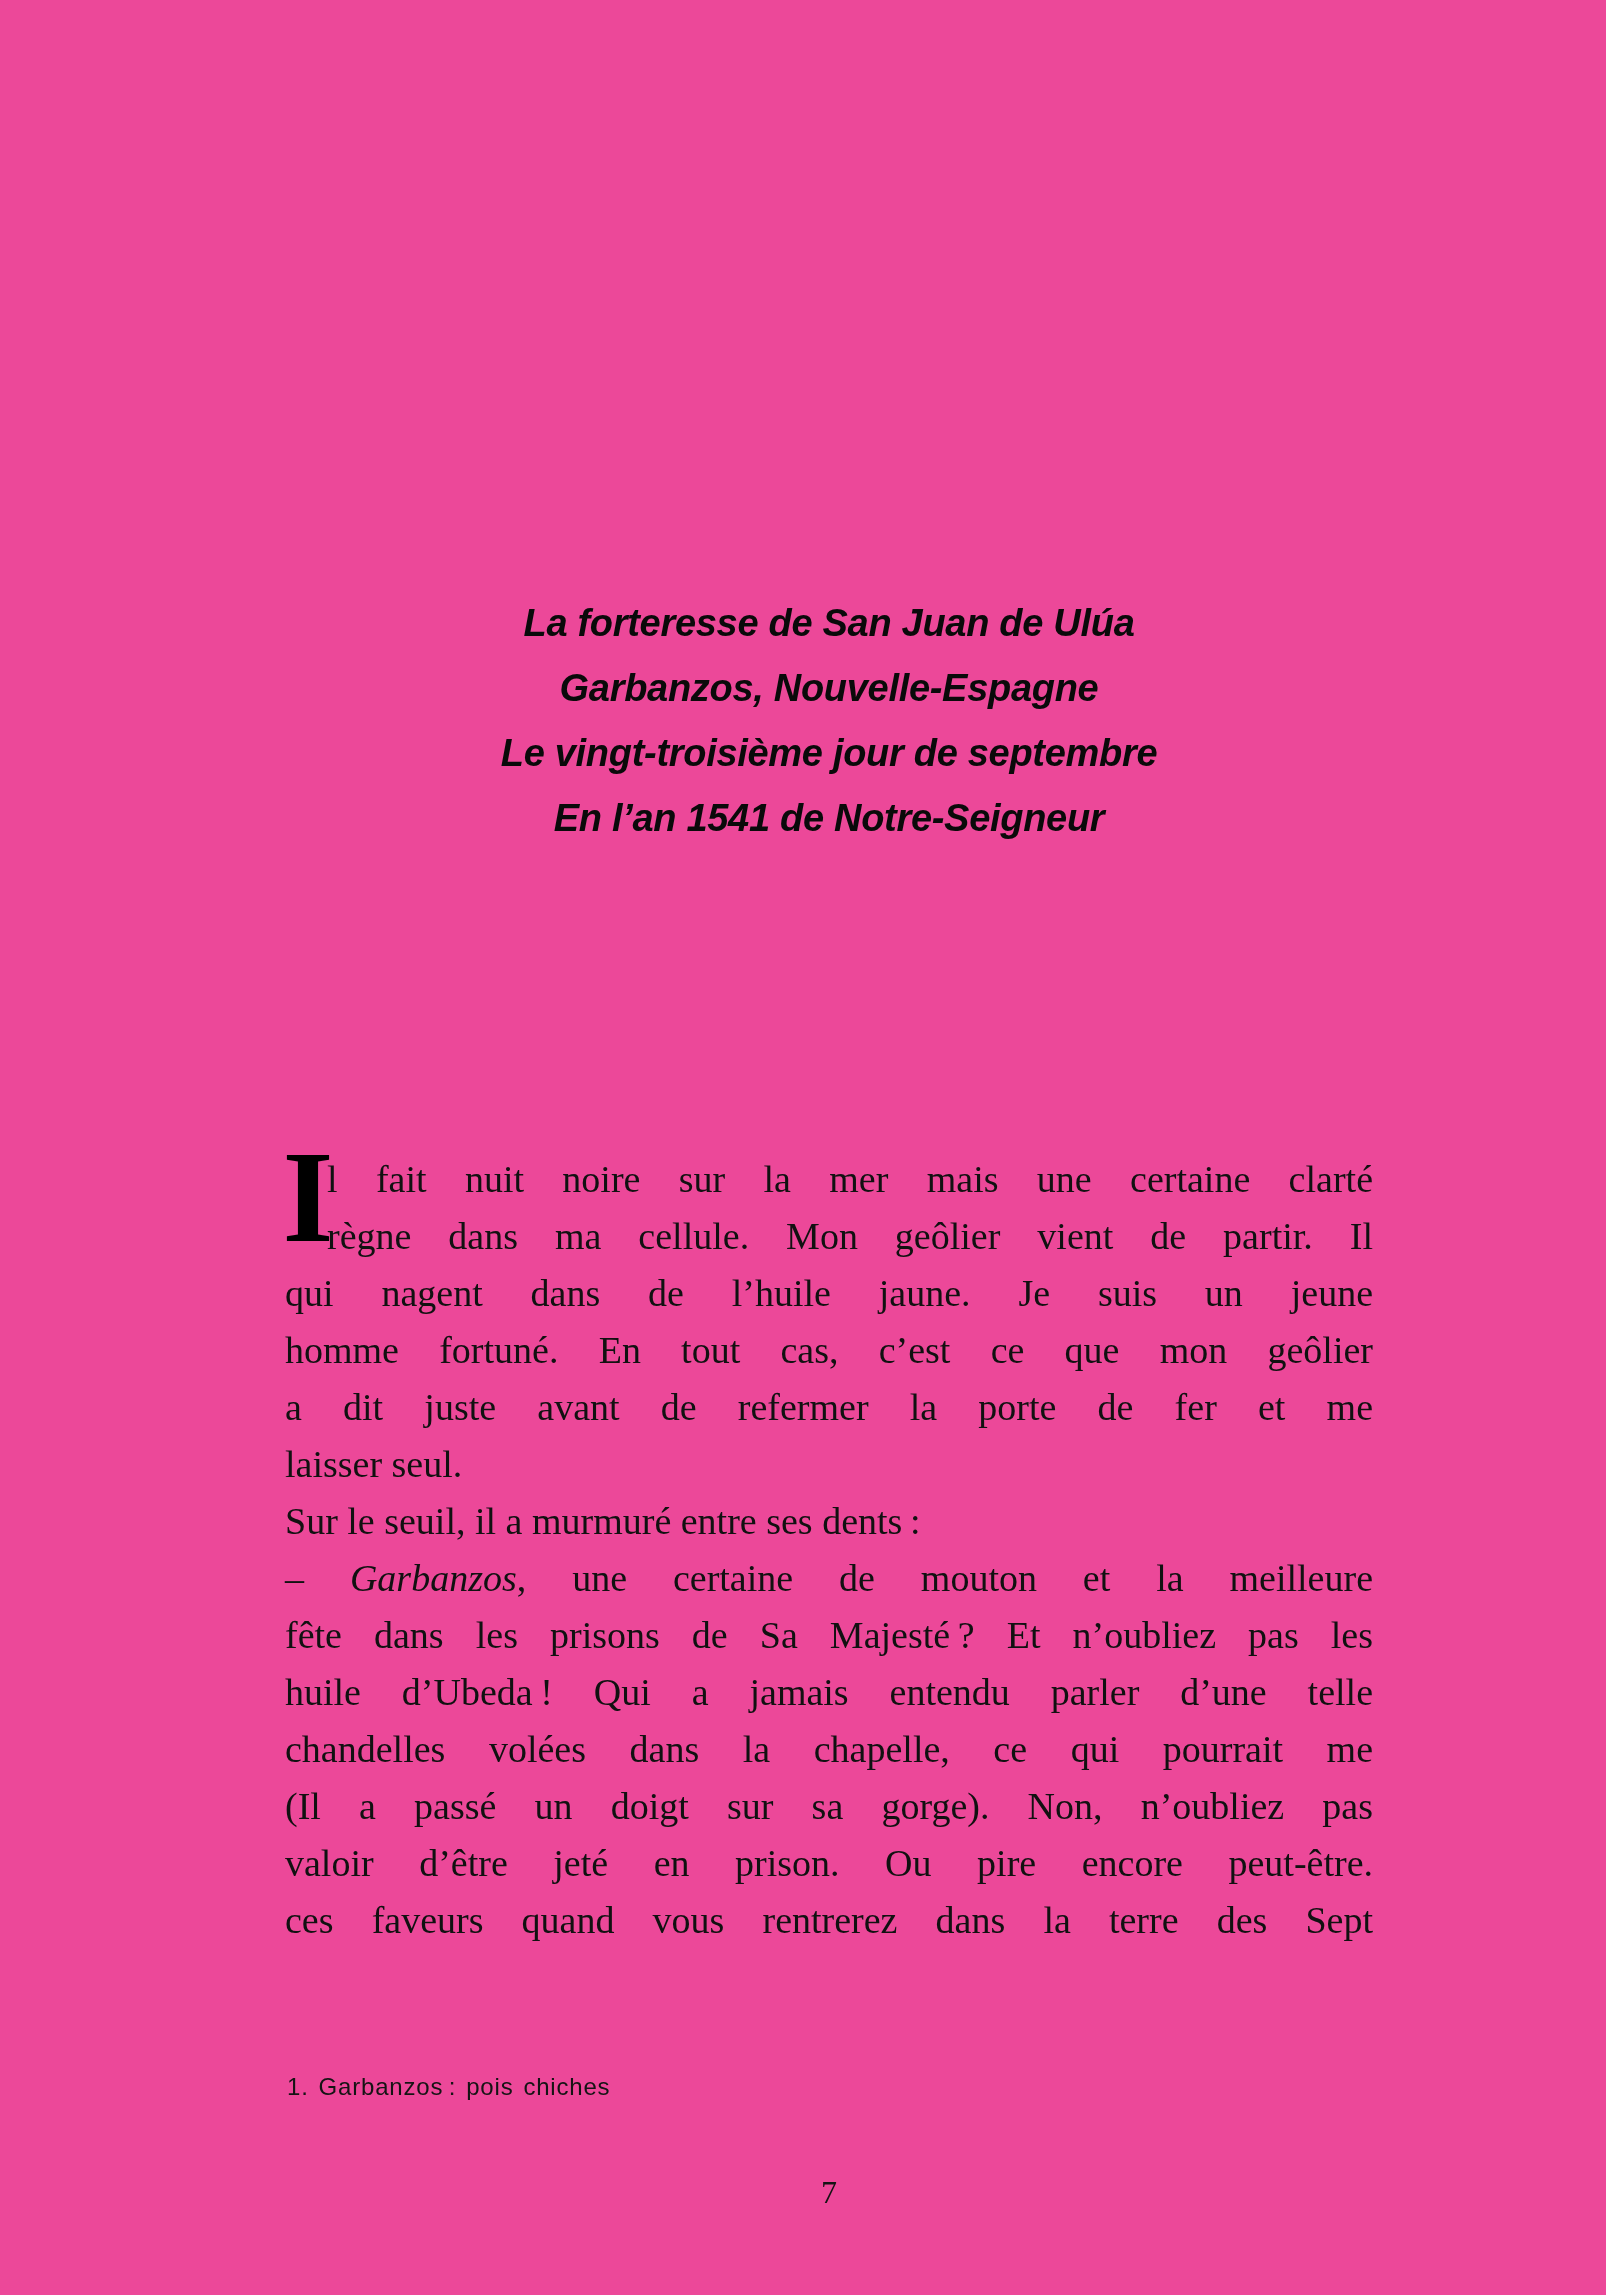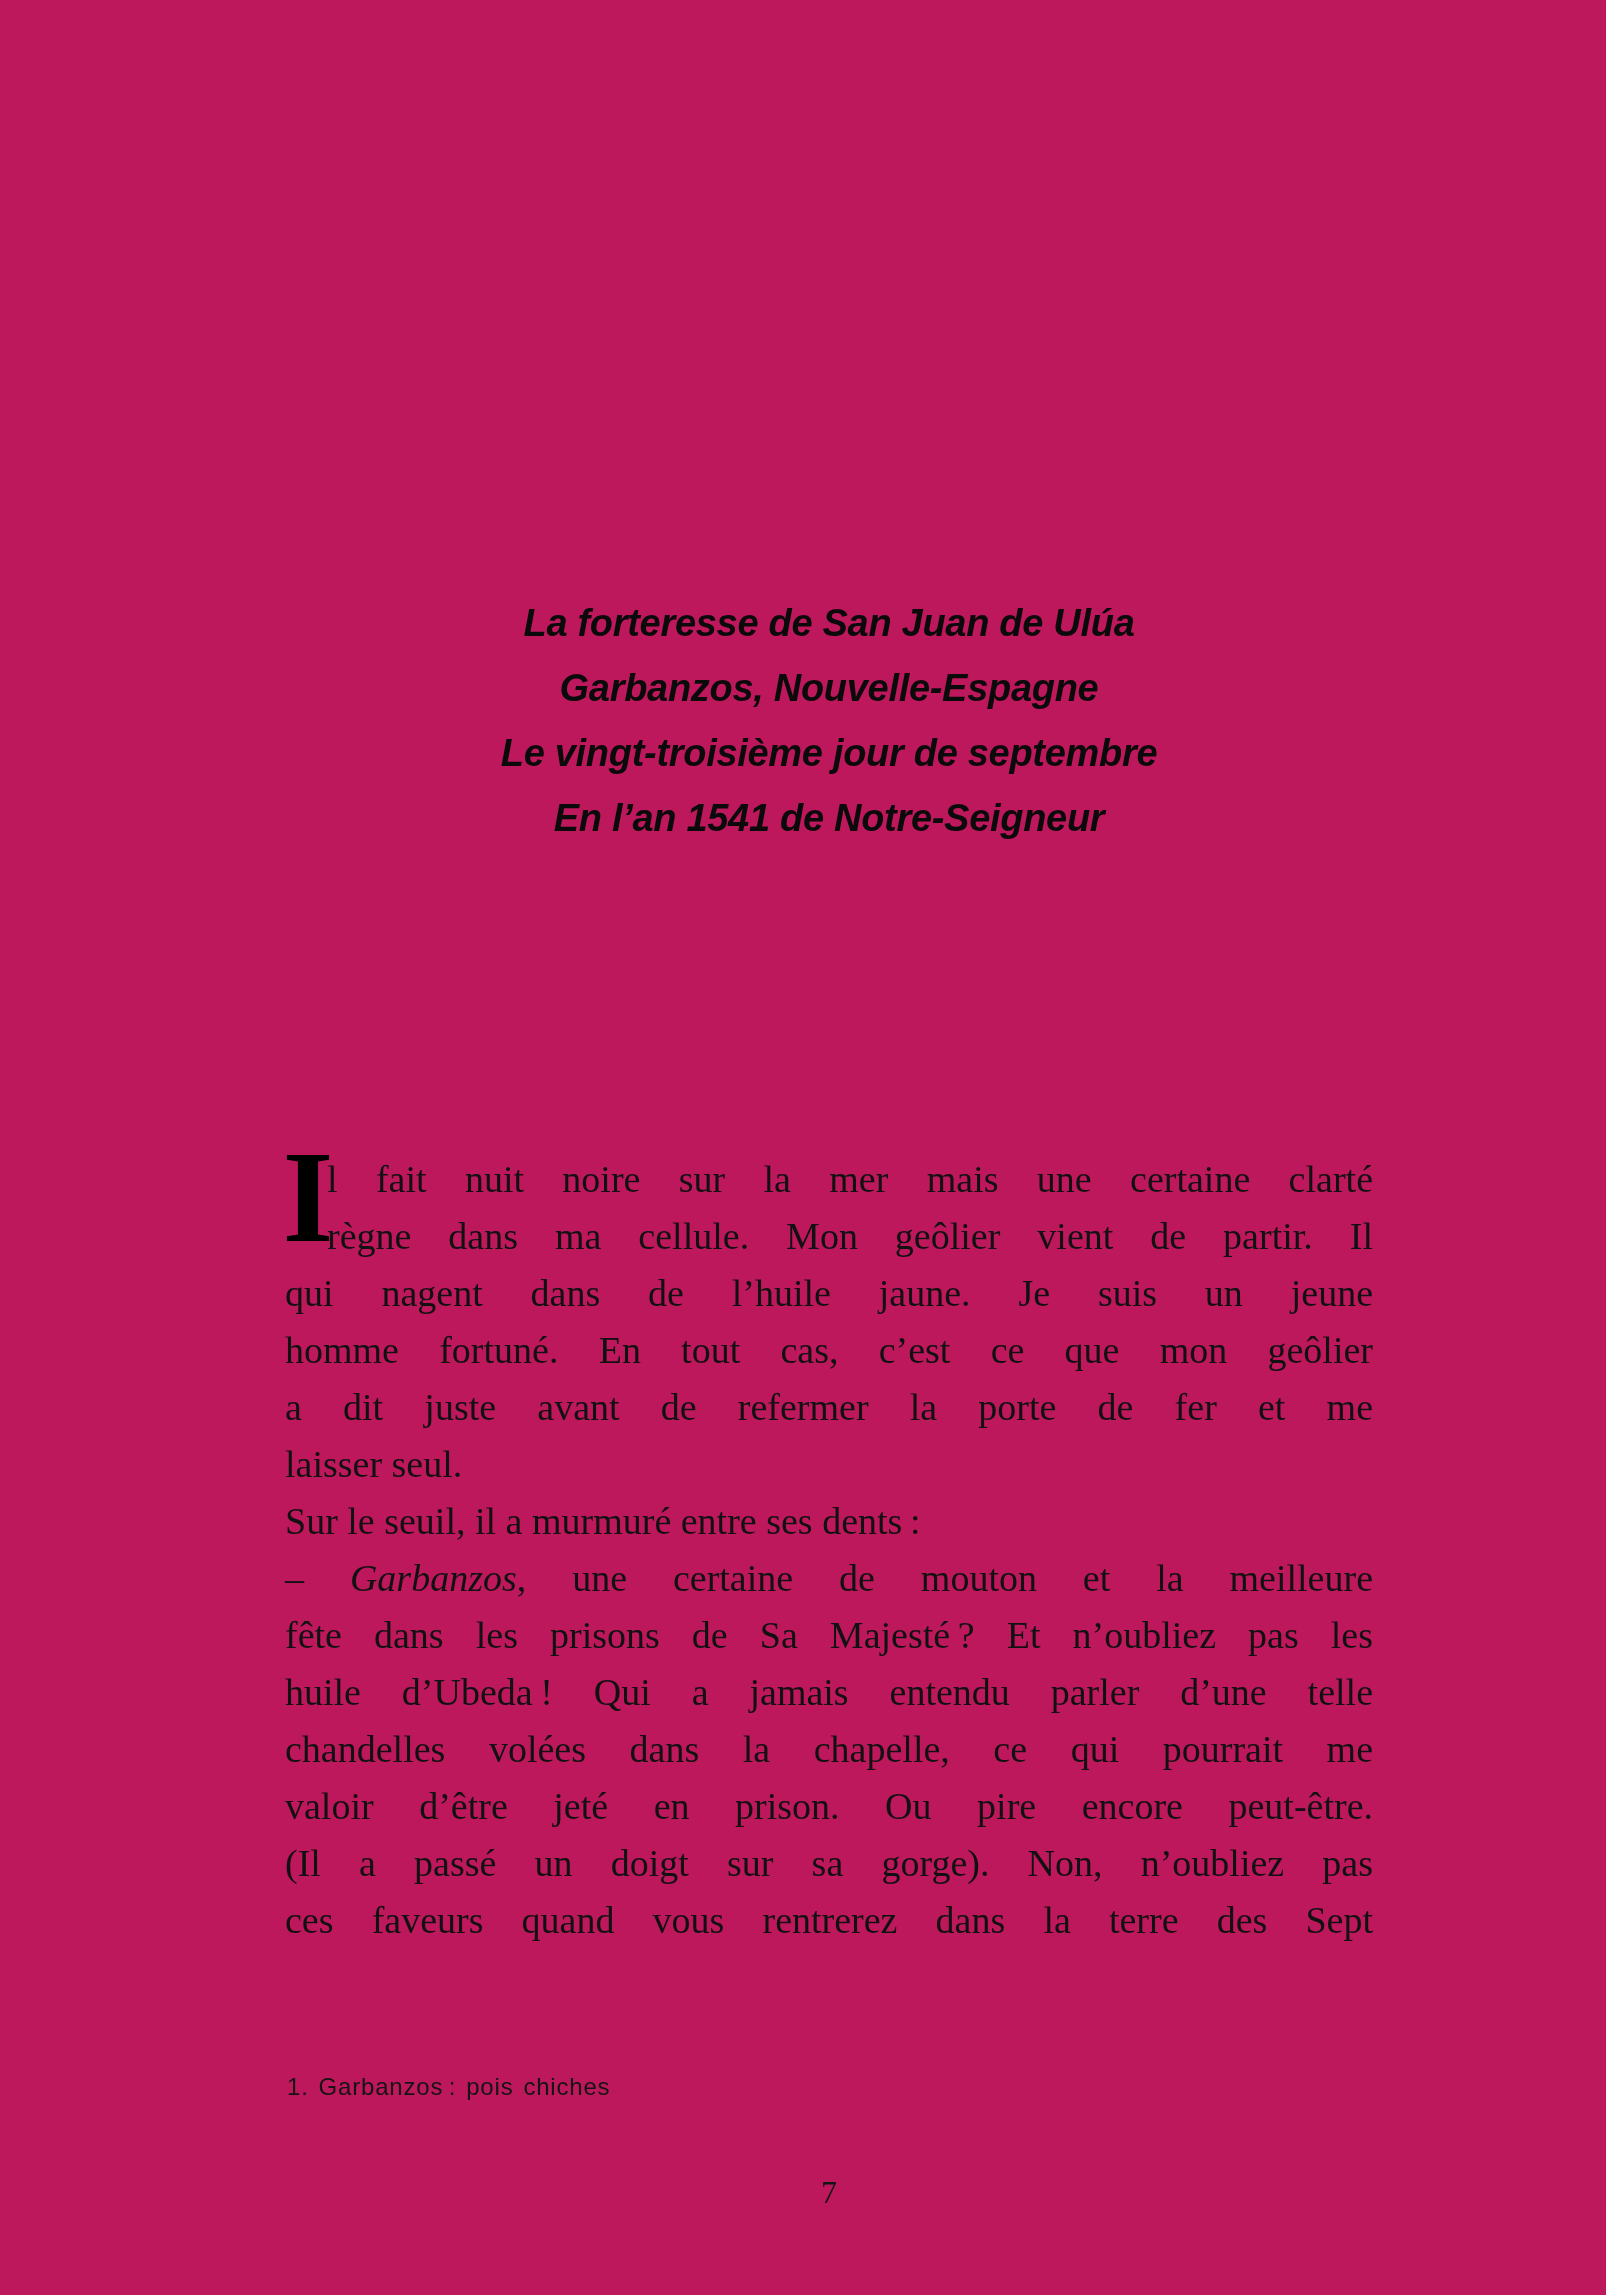--- a/index.html
+++ b/index.html
@@ -1,20 +1,20 @@
 <!DOCTYPE html>
 <html style="font-size:13.4px"><head>
 <meta charset="utf-8">
 <style>
   html,body{margin:0;padding:0;background:#ffffff;}
   .page{
     position:relative;
     width:1607px;
     height:2295px;
-    background:#be185d;
+    background:#ec4899;
     overflow:hidden;
     color:#0e0e0e;
   }
   
   .heading{
     position:absolute;
     left:285px; top:591px;
     width:1088px;
     text-align:center;
     font-family:"Liberation Sans",sans-serif;
@@ -107,22 +107,22 @@
     <div id="bodyLines">
         <div class="line just"><span>qui nagent dans de l’huile jaune. Je suis un jeune</span></div>
         <div class="line just"><span>homme fortuné. En tout cas, c’est ce que mon geôlier</span></div>
         <div class="line just"><span>a dit juste avant de refermer la porte de fer et me</span></div>
         <div class="line"><span>laisser seul.</span></div>
         <div class="line"><span>Sur le seuil, il a murmuré entre ses dents :</span></div>
         <div class="line just"><span>– </span><i>Garbanzos</i><span>, une certaine de mouton et la meilleure</span></div>
         <div class="line just"><span>fête dans les prisons de Sa Majesté ? Et n’oubliez pas les</span></div>
         <div class="line just"><span>huile d’Ubeda ! Qui a jamais entendu parler d’une telle</span></div>
         <div class="line just"><span>chandelles volées dans la chapelle, ce qui pourrait me</span></div>
+        <div class="line just"><span>(Il a passé un doigt sur sa gorge). Non, n’oubliez pas</span></div>
         <div class="line just"><span>valoir d’être jeté en prison. Ou pire encore peut-être.</span></div>
-        <div class="line just"><span>(Il a passé un doigt sur sa gorge). Non, n’oubliez pas</span></div>
         <div class="line just"><span>ces faveurs quand vous rentrerez dans la terre des Sept</span></div>
       </div>
   </div>
 
   <div class="footnote">1. Garbanzos : pois chiches</div>
 
   <div class="pagenum">7</div>
 
 </div>
 

